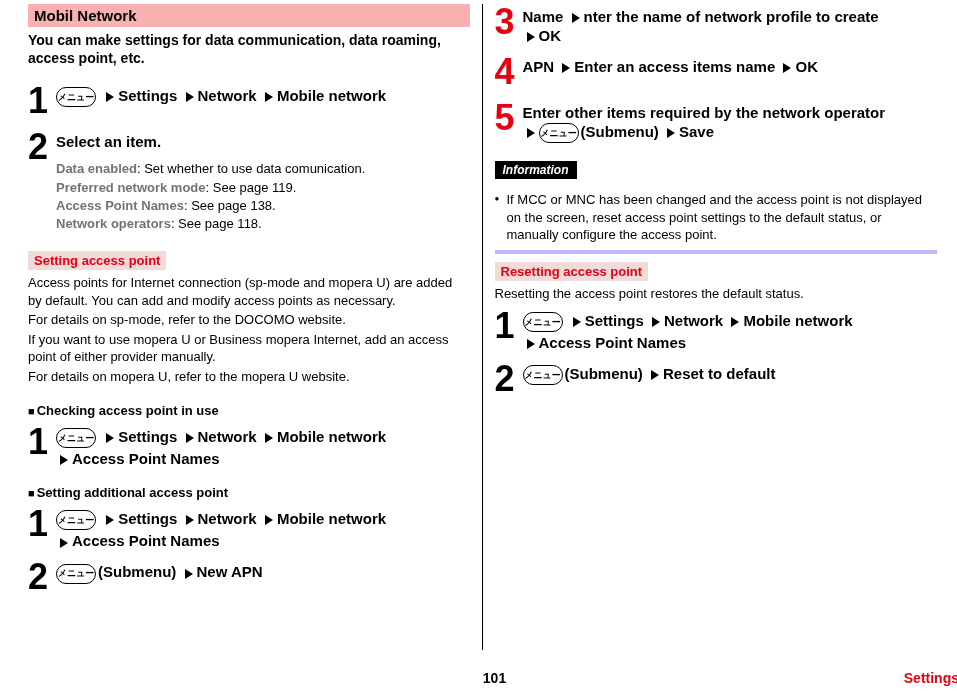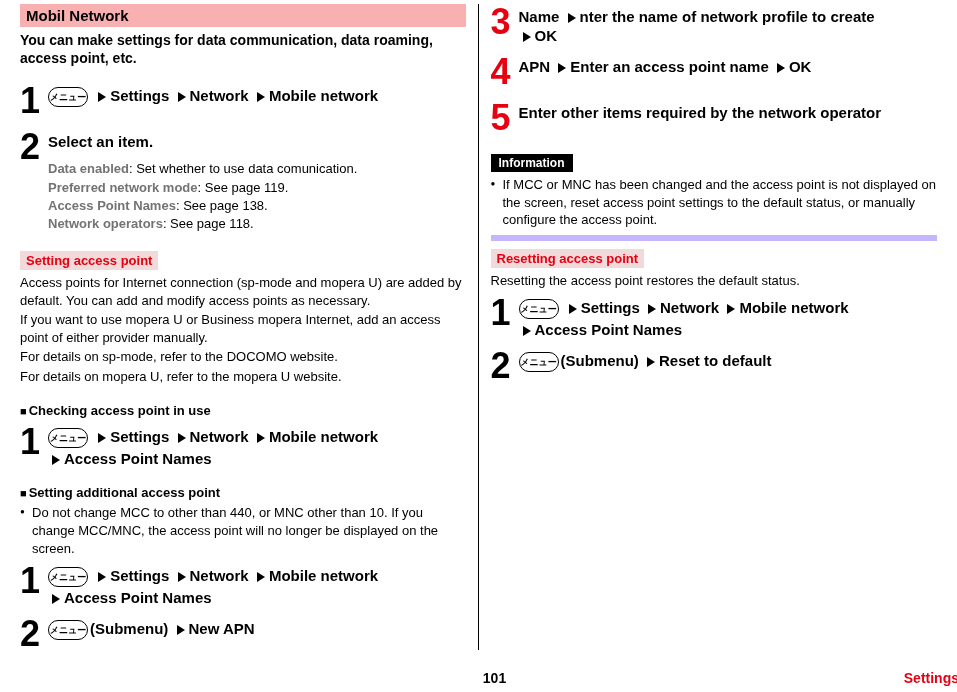--- a/index.html
+++ b/index.html
@@ -8,21 +8,21 @@
       font-size: 13px;
       color: #000;
       width: 957px;
       height: 692px;
       position: relative;
       background: #fff;
     }
     .page {
       display: flex;
       height: 650px;
-      padding: 4px 8px 0 8px;
+      padding: 4px 8px 0 16px;
     }
     .col {
       width: 50%;
       padding: 0 12px;
     }
     .col-left { border-right: 1px solid #000; }
     .section-header {
       background: #f8b0b0;
       color: #000;
       font-weight: bold;
@@ -74,26 +74,28 @@
     .black-sub { font-size: 13px; font-weight: bold; margin: 18px 0 4px; }
     .black-sub .sq { font-size: 11px; margin-right: 2px; }
     .info-header {
       background: #000;
       color: #fff;
       font-weight: bold;
       font-size: 12px;
       display: inline-block;
       padding: 2px 8px;
       margin-top: 8px;
+      font-style: italic;
     }
     .info-box {
-      border-bottom: 6px solid #c4b5fd;
+      border-bottom: 4px solid #c4b5fd;
       padding: 4px 0 6px;
       font-size: 12.5px;
       line-height: 1.35;
+      margin-top: 8px;
     }
     .footer {
       position: absolute;
       bottom: 6px;
       left: 16px;
       width: 100%;
       display: flex;
       justify-content: space-between;
       align-items: center;
       padding: 0 14px;
@@ -130,39 +132,38 @@
           <div><span class="term">Data enabled</span><span>: Set whether to use data comunication.</span></div>
           <div><span class="term">Preferred network mode</span><span>: See page 119.</span></div>
           <div><span class="term">Access Point Names</span><span>: See page 138.</span></div>
           <div><span class="term">Network operators</span><span>: See page 118.</span></div>
         </div>
       </div>
     </div>
 
     <div class="subsection">Setting access point</div>
     <div class="body-text">Access points for Internet connection (sp-mode and mopera U) are added by default. You can add and modify access points as necessary.</div>
+    <div class="body-text">For details on sp-mode, refer to the DOCOMO website.</div>
     <div class="body-text">If you want to use mopera U or Business mopera Internet, add an access point of either provider manually.</div>
-    <div class="body-text">For details on sp-mode, refer to the DOCOMO website.</div>
     <div class="body-text">For details on mopera U, refer to the mopera U website.</div>
 
     <div class="black-sub"><span class="sq">■</span><span>Checking access point in use</span></div>
 
     <div class="step">
       <div class="step-num">1</div>
       <div class="step-body">
         <span class="menu-btn">メニュー</span>
         <span class="arrow"></span><span>Settings</span>
         <span class="arrow"></span><span>Network</span>
         <span class="arrow"></span><span>Mobile network</span>
         <div class="line2"><span class="arrow"></span><span>Access Point Names</span></div>
       </div>
     </div>
 
     <div class="black-sub"><span class="sq">■</span><span>Setting additional access point</span></div>
-    <div class="bullet-line">Do not change MCC to other than 440, or MNC other than 10. If you change MCC/MNC, the access point will no longer be displayed on the screen.</div>
 
     <div class="step">
       <div class="step-num">1</div>
       <div class="step-body">
         <span class="menu-btn">メニュー</span>
         <span class="arrow"></span><span>Settings</span>
         <span class="arrow"></span><span>Network</span>
         <span class="arrow"></span><span>Mobile network</span>
         <div class="line2"><span class="arrow"></span><span>Access Point Names</span></div>
       </div>
@@ -184,29 +185,33 @@
         <span>Name</span>
         <span class="arrow"></span><span>nter the name of network profile to create</span>
         <div class="line2"><span class="arrow"></span><span>OK</span></div>
       </div>
     </div>
 
     <div class="step">
       <div class="step-num red">4</div>
       <div class="step-body">
         <span>APN</span>
-        <span class="arrow"></span><span>Enter an access point name</span>
+        <span class="arrow"></span><span>Enter an access items name</span>
         <span class="arrow"></span><span>OK</span>
       </div>
     </div>
 
     <div class="step">
       <div class="step-num red">5</div>
       <div class="step-body">
         <span>Enter other items required by the network operator</span>
+        <div class="line2">
+          <span class="arrow"></span><span class="menu-btn">メニュー</span><span>(Submenu)</span>
+          <span class="arrow"></span><span>Save</span>
+        </div>
       </div>
     </div>
 
     <div class="info-header">Information</div>
     <div class="info-box">
       <div class="bullet-line">If MCC or MNC has been changed and the access point is not displayed on the screen, reset access point settings to the default status, or manually configure the access point.</div>
     </div>
 
     <div class="subsection">Resetting access point</div>
     <div class="body-text">Resetting the access point restores the default status.</div>

